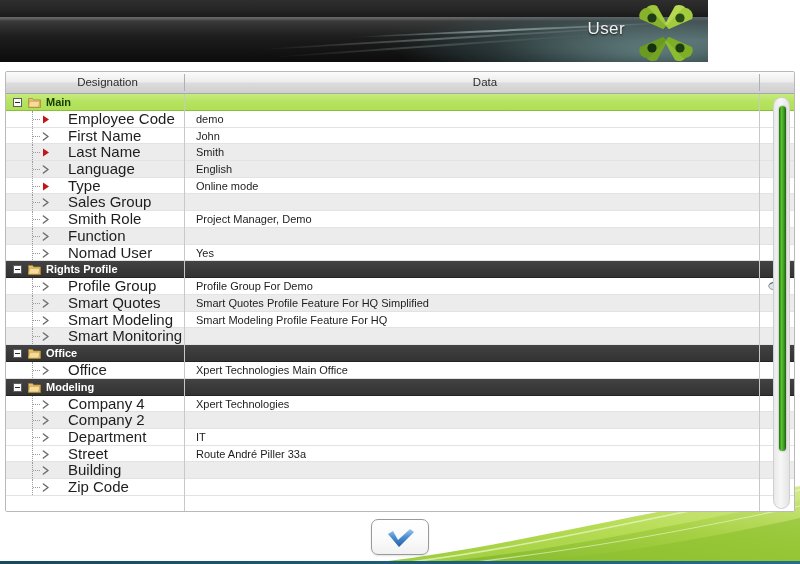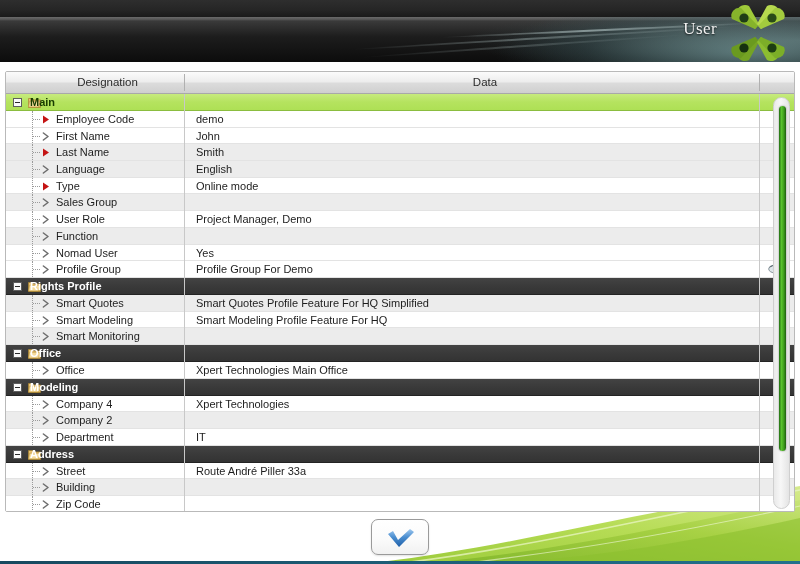--- a/index.html
+++ b/index.html
@@ -6,24 +6,23 @@
   html, body {
     width: 800px; height: 564px;
     font-family: "Liberation Sans", sans-serif;
     background: #ffffff;
     overflow: hidden;
   }
   #app { position: relative; width: 800px; height: 564px; overflow: hidden; }
 
   
   .header {
-    position: absolute; left: 0; top: 0; width: 800px; height: 62px;
+    position: absolute; left: 0; top: 0; width: 708px; height: 62px;
     background: #111;
     overflow: hidden;
-    font-family: Liberation Serif, serif;
   }
   .hdr-band-top {
     position: absolute; left: 0; top: 0; width: 100%; height: 17px;
     background: linear-gradient(to bottom, #2e2e2e 0%, #262626 55%, #1a1a1a 100%);
   }
   .hdr-band-line {
     position: absolute; left: 0; top: 17px; width: 100%; height: 4px;
     background: linear-gradient(to bottom, #6a6a6a 0%, #565656 60%, #3a3a3a 100%);
   }
   .hdr-band-main {
@@ -126,39 +125,39 @@
   
   .grp-toggle {
     position: absolute; left: 7px; top: 4px; width: 9px; height: 9px;
     border: 1px solid #5e5e5e; background: #fafafa;
   }
   .grp-toggle::before {
     content: ""; position: absolute; left: 1px; top: 3px; width: 5px; height: 1px; background: #2a2a2a;
   }
   .grp-folder { position: absolute; left: 22px; top: 3px; width: 13px; height: 11px; }
   .grp-label {
-    position: absolute; left: 24px; top: 0; height: 100%;
+    position: absolute; left: 40px; top: 0; height: 100%;
     line-height: 17px; font-size: 11px; font-weight: bold;
   }
   .group-main .grp-label { color: #173c00; }
   .group-dark .grp-label { color: #ffffff; }
 
   
   .leaf-dots {
     position: absolute; left: 26px; top: 0; width: 1px; height: 100%;
     border-left: 1px dotted #9a9a9a;
   }
   .leaf-tick {
     position: absolute; left: 27px; top: 8px; width: 7px; height: 1px;
     border-top: 1px dotted #9a9a9a;
   }
   .leaf-arrow { position: absolute; left: 36px; top: 4px; width: 8px; height: 9px; }
   .leaf-label {
-    position: absolute; left: 50px; top: 0; height: 100%;
-    line-height: 16.7px; font-size: 11px; color: #1d1d1d;
+    position: absolute; left: 62px; top: 0; height: 100%;
+    line-height: 16.7px; font-size: 15px; color: #1d1d1d;
   }
   .eye-icon { position: absolute; left: 8px; top: 3px; width: 15px; height: 10px; }
 
   
   .sb-track {
     position: absolute; right: 4px; top: 25px; width: 17px; height: 412px;
     background: linear-gradient(to right, #e9e9e9 0%, #f7f7f7 45%, #e4e4e4 100%);
     border: 1px solid #cfcfcf; border-radius: 9px;
   }
   .sb-thumb {
@@ -331,21 +330,21 @@
           <div class="cell-data"></div>
           <div class="cell-extra"></div>
         </div>
         <div class="row plain">
           <div class="cell-desig">
             <span class="leaf-dots"></span>
             <span class="leaf-tick"></span>
             <svg class="leaf-arrow" viewBox="0 0 8 9">
               <path d="M1.4,1 L6,4.5 L1.4,8" stroke="#6d6d6d" stroke-width="1.5" fill="none" stroke-linecap="round" stroke-linejoin="round"></path>
             </svg>
-            <span class="leaf-label">User Role</span>
+            <span class="leaf-label">Smith Role</span>
           </div>
           <div class="cell-data">Project Manager, Demo</div>
           <div class="cell-extra"></div>
         </div>
         <div class="row alt">
           <div class="cell-desig">
             <span class="leaf-dots"></span>
             <span class="leaf-tick"></span>
             <svg class="leaf-arrow" viewBox="0 0 8 9">
               <path d="M1.4,1 L6,4.5 L1.4,8" stroke="#6d6d6d" stroke-width="1.5" fill="none" stroke-linecap="round" stroke-linejoin="round"></path>
@@ -358,118 +357,118 @@
         <div class="row plain">
           <div class="cell-desig">
             <span class="leaf-dots"></span>
             <span class="leaf-tick"></span>
             <svg class="leaf-arrow" viewBox="0 0 8 9">
               <path d="M1.4,1 L6,4.5 L1.4,8" stroke="#6d6d6d" stroke-width="1.5" fill="none" stroke-linecap="round" stroke-linejoin="round"></path>
             </svg>
             <span class="leaf-label">Nomad User</span>
           </div>
           <div class="cell-data">Yes</div>
+          <div class="cell-extra"></div>
+        </div>
+        <div class="row group-dark">
+          <div class="cell-desig">
+            <span class="grp-toggle"></span>
+            <svg class="grp-folder" viewBox="0 0 13 11">
+              <path d="M0.5,1.5 h4 l1.2,1.4 h6.8 v7.6 h-12 z" fill="#e8c170" stroke="#a8832f" stroke-width="0.7"></path>
+              <path d="M1.6,4.2 h10.2 l-1.1,5.9 h-10.2 z" fill="#f5dc9c" stroke="#b8913a" stroke-width="0.6"></path>
+            </svg>
+            <span class="grp-label">Rights Profile</span>
+          </div>
+          <div class="cell-data"></div>
           <div class="cell-extra"></div>
         </div>
         <div class="row plain">
           <div class="cell-desig">
             <span class="leaf-dots"></span>
             <span class="leaf-tick"></span>
             <svg class="leaf-arrow" viewBox="0 0 8 9">
               <path d="M1.4,1 L6,4.5 L1.4,8" stroke="#6d6d6d" stroke-width="1.5" fill="none" stroke-linecap="round" stroke-linejoin="round"></path>
             </svg>
             <span class="leaf-label">Profile Group</span>
           </div>
           <div class="cell-data">Profile Group For Demo</div>
           <div class="cell-extra"><span><svg class="eye-icon" viewBox="0 0 15 10">
                 <ellipse cx="7.5" cy="5" rx="6.8" ry="4" fill="#dfe6ea" stroke="#6b7a82" stroke-width="0.8"></ellipse>
                 <circle cx="7.5" cy="5" r="2.6" fill="#2a8fb5"></circle>
                 <circle cx="7.5" cy="5" r="1.2" fill="#0c2b38"></circle>
                 <path d="M1.5,3.2 Q7.5,-0.6 13.5,3.2" stroke="#4a5a62" stroke-width="0.9" fill="none"></path>
               </svg></span></div>
         </div>
+        <div class="row alt">
+          <div class="cell-desig">
+            <span class="leaf-dots"></span>
+            <span class="leaf-tick"></span>
+            <svg class="leaf-arrow" viewBox="0 0 8 9">
+              <path d="M1.4,1 L6,4.5 L1.4,8" stroke="#6d6d6d" stroke-width="1.5" fill="none" stroke-linecap="round" stroke-linejoin="round"></path>
+            </svg>
+            <span class="leaf-label">Smart Quotes</span>
+          </div>
+          <div class="cell-data">Smart Quotes Profile Feature For HQ Simplified</div>
+          <div class="cell-extra"></div>
+        </div>
+        <div class="row plain">
+          <div class="cell-desig">
+            <span class="leaf-dots"></span>
+            <span class="leaf-tick"></span>
+            <svg class="leaf-arrow" viewBox="0 0 8 9">
+              <path d="M1.4,1 L6,4.5 L1.4,8" stroke="#6d6d6d" stroke-width="1.5" fill="none" stroke-linecap="round" stroke-linejoin="round"></path>
+            </svg>
+            <span class="leaf-label">Smart Modeling</span>
+          </div>
+          <div class="cell-data">Smart Modeling Profile Feature For HQ</div>
+          <div class="cell-extra"></div>
+        </div>
+        <div class="row alt">
+          <div class="cell-desig">
+            <span class="leaf-dots"></span>
+            <span class="leaf-tick"></span>
+            <svg class="leaf-arrow" viewBox="0 0 8 9">
+              <path d="M1.4,1 L6,4.5 L1.4,8" stroke="#6d6d6d" stroke-width="1.5" fill="none" stroke-linecap="round" stroke-linejoin="round"></path>
+            </svg>
+            <span class="leaf-label">Smart Monitoring</span>
+          </div>
+          <div class="cell-data"></div>
+          <div class="cell-extra"></div>
+        </div>
         <div class="row group-dark">
           <div class="cell-desig">
             <span class="grp-toggle"></span>
             <svg class="grp-folder" viewBox="0 0 13 11">
               <path d="M0.5,1.5 h4 l1.2,1.4 h6.8 v7.6 h-12 z" fill="#e8c170" stroke="#a8832f" stroke-width="0.7"></path>
               <path d="M1.6,4.2 h10.2 l-1.1,5.9 h-10.2 z" fill="#f5dc9c" stroke="#b8913a" stroke-width="0.6"></path>
             </svg>
-            <span class="grp-label">Rights Profile</span>
-          </div>
-          <div class="cell-data"></div>
-          <div class="cell-extra"></div>
-        </div>
-        <div class="row alt">
-          <div class="cell-desig">
-            <span class="leaf-dots"></span>
-            <span class="leaf-tick"></span>
-            <svg class="leaf-arrow" viewBox="0 0 8 9">
-              <path d="M1.4,1 L6,4.5 L1.4,8" stroke="#6d6d6d" stroke-width="1.5" fill="none" stroke-linecap="round" stroke-linejoin="round"></path>
-            </svg>
-            <span class="leaf-label">Smart Quotes</span>
-          </div>
-          <div class="cell-data">Smart Quotes Profile Feature For HQ Simplified</div>
-          <div class="cell-extra"></div>
-        </div>
-        <div class="row plain">
-          <div class="cell-desig">
-            <span class="leaf-dots"></span>
-            <span class="leaf-tick"></span>
-            <svg class="leaf-arrow" viewBox="0 0 8 9">
-              <path d="M1.4,1 L6,4.5 L1.4,8" stroke="#6d6d6d" stroke-width="1.5" fill="none" stroke-linecap="round" stroke-linejoin="round"></path>
-            </svg>
-            <span class="leaf-label">Smart Modeling</span>
-          </div>
-          <div class="cell-data">Smart Modeling Profile Feature For HQ</div>
-          <div class="cell-extra"></div>
-        </div>
-        <div class="row alt">
-          <div class="cell-desig">
-            <span class="leaf-dots"></span>
-            <span class="leaf-tick"></span>
-            <svg class="leaf-arrow" viewBox="0 0 8 9">
-              <path d="M1.4,1 L6,4.5 L1.4,8" stroke="#6d6d6d" stroke-width="1.5" fill="none" stroke-linecap="round" stroke-linejoin="round"></path>
-            </svg>
-            <span class="leaf-label">Smart Monitoring</span>
-          </div>
-          <div class="cell-data"></div>
+            <span class="grp-label">Office</span>
+          </div>
+          <div class="cell-data"></div>
+          <div class="cell-extra"></div>
+        </div>
+        <div class="row plain">
+          <div class="cell-desig">
+            <span class="leaf-dots"></span>
+            <span class="leaf-tick"></span>
+            <svg class="leaf-arrow" viewBox="0 0 8 9">
+              <path d="M1.4,1 L6,4.5 L1.4,8" stroke="#6d6d6d" stroke-width="1.5" fill="none" stroke-linecap="round" stroke-linejoin="round"></path>
+            </svg>
+            <span class="leaf-label">Office</span>
+          </div>
+          <div class="cell-data">Xpert Technologies Main Office</div>
           <div class="cell-extra"></div>
         </div>
         <div class="row group-dark">
           <div class="cell-desig">
             <span class="grp-toggle"></span>
             <svg class="grp-folder" viewBox="0 0 13 11">
               <path d="M0.5,1.5 h4 l1.2,1.4 h6.8 v7.6 h-12 z" fill="#e8c170" stroke="#a8832f" stroke-width="0.7"></path>
               <path d="M1.6,4.2 h10.2 l-1.1,5.9 h-10.2 z" fill="#f5dc9c" stroke="#b8913a" stroke-width="0.6"></path>
             </svg>
-            <span class="grp-label">Office</span>
-          </div>
-          <div class="cell-data"></div>
-          <div class="cell-extra"></div>
-        </div>
-        <div class="row plain">
-          <div class="cell-desig">
-            <span class="leaf-dots"></span>
-            <span class="leaf-tick"></span>
-            <svg class="leaf-arrow" viewBox="0 0 8 9">
-              <path d="M1.4,1 L6,4.5 L1.4,8" stroke="#6d6d6d" stroke-width="1.5" fill="none" stroke-linecap="round" stroke-linejoin="round"></path>
-            </svg>
-            <span class="leaf-label">Office</span>
-          </div>
-          <div class="cell-data">Xpert Technologies Main Office</div>
-          <div class="cell-extra"></div>
-        </div>
-        <div class="row group-dark">
-          <div class="cell-desig">
-            <span class="grp-toggle"></span>
-            <svg class="grp-folder" viewBox="0 0 13 11">
-              <path d="M0.5,1.5 h4 l1.2,1.4 h6.8 v7.6 h-12 z" fill="#e8c170" stroke="#a8832f" stroke-width="0.7"></path>
-              <path d="M1.6,4.2 h10.2 l-1.1,5.9 h-10.2 z" fill="#f5dc9c" stroke="#b8913a" stroke-width="0.6"></path>
-            </svg>
             <span class="grp-label">Modeling</span>
           </div>
           <div class="cell-data"></div>
           <div class="cell-extra"></div>
         </div>
         <div class="row plain">
           <div class="cell-desig">
             <span class="leaf-dots"></span>
             <span class="leaf-tick"></span>
             <svg class="leaf-arrow" viewBox="0 0 8 9">
@@ -495,32 +494,20 @@
         <div class="row plain">
           <div class="cell-desig">
             <span class="leaf-dots"></span>
             <span class="leaf-tick"></span>
             <svg class="leaf-arrow" viewBox="0 0 8 9">
               <path d="M1.4,1 L6,4.5 L1.4,8" stroke="#6d6d6d" stroke-width="1.5" fill="none" stroke-linecap="round" stroke-linejoin="round"></path>
             </svg>
             <span class="leaf-label">Department</span>
           </div>
           <div class="cell-data">IT</div>
-          <div class="cell-extra"></div>
-        </div>
-        <div class="row group-dark">
-          <div class="cell-desig">
-            <span class="grp-toggle"></span>
-            <svg class="grp-folder" viewBox="0 0 13 11">
-              <path d="M0.5,1.5 h4 l1.2,1.4 h6.8 v7.6 h-12 z" fill="#e8c170" stroke="#a8832f" stroke-width="0.7"></path>
-              <path d="M1.6,4.2 h10.2 l-1.1,5.9 h-10.2 z" fill="#f5dc9c" stroke="#b8913a" stroke-width="0.6"></path>
-            </svg>
-            <span class="grp-label">Address</span>
-          </div>
-          <div class="cell-data"></div>
           <div class="cell-extra"></div>
         </div>
         <div class="row plain">
           <div class="cell-desig">
             <span class="leaf-dots"></span>
             <span class="leaf-tick"></span>
             <svg class="leaf-arrow" viewBox="0 0 8 9">
               <path d="M1.4,1 L6,4.5 L1.4,8" stroke="#6d6d6d" stroke-width="1.5" fill="none" stroke-linecap="round" stroke-linejoin="round"></path>
             </svg>
             <span class="leaf-label">Street</span>

